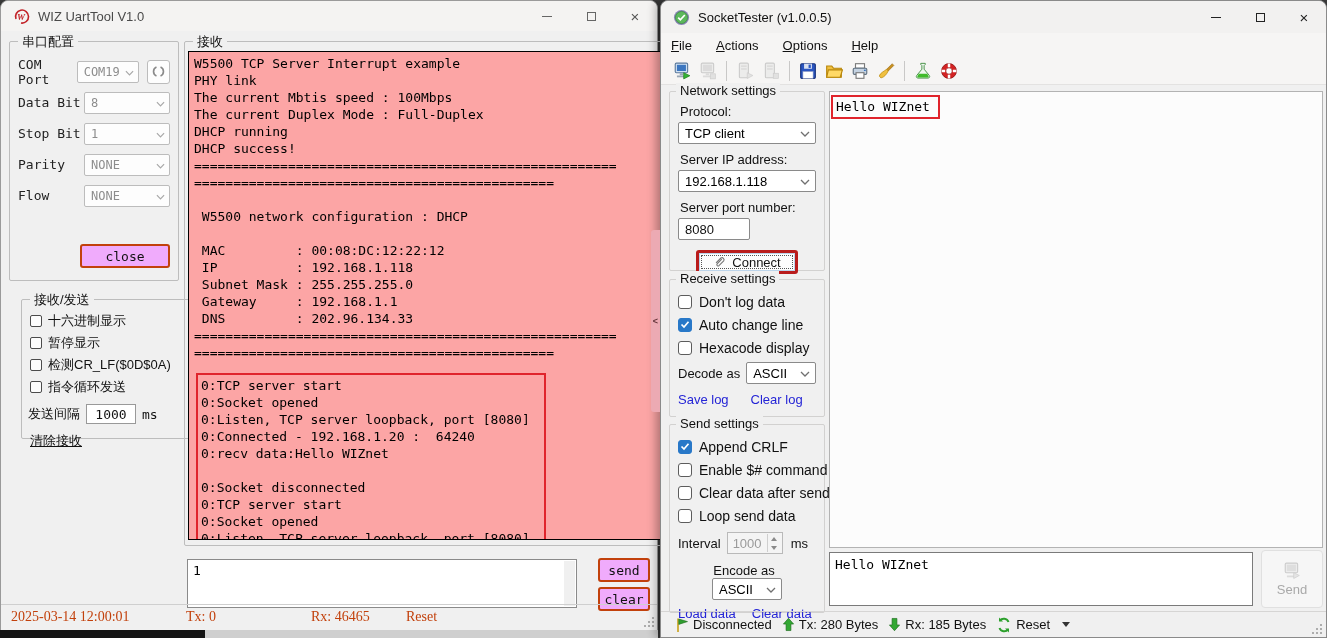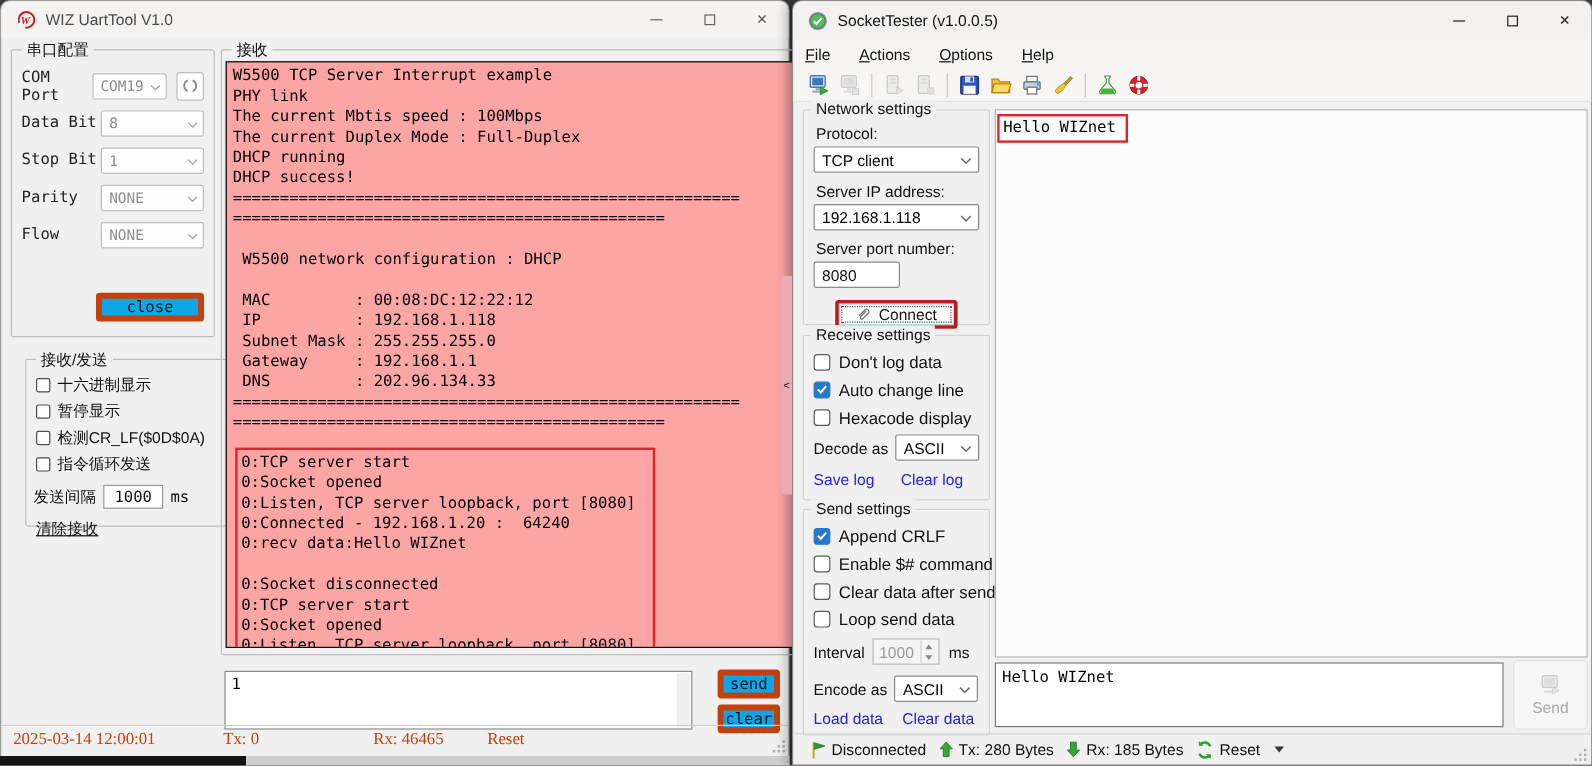--- a/index.html
+++ b/index.html
@@ -35,21 +35,21 @@
   
   #grp-serial { left:8px; top:40px; width:170px; height:240px; padding:14px 8px 0 8px; }
   .srow { display:flex; align-items:center; height:31px; }
   .srow .slabel { width:66px; font-size:13px; color:#222; }
   .sel { position:relative; height:22px; background:#fdfdfd; border:1px solid #bcbcbc; border-radius:2px;
          display:flex; align-items:center; padding:0 16px 0 6px; color:#8d8d8d; font-size:12px; flex:1; }
   .sel .chev { position:absolute; right:4px; top:8px; }
   .sel-com { flex:0 0 62px; }
   .btn-refresh { width:26px; height:24px; margin-left:8px; background:#fdfdfd; border:1px solid #bcbcbc;
                  border-radius:3px; display:flex; align-items:center; justify-content:center; }
-  .btn-plain { background:#0ea5e9; border:5px solid #c2410c; border-radius:3px;
+  .btn-plain { background:#f0abfc; border:2px solid #c2410c; border-radius:3px;
                display:flex; align-items:center; justify-content:center; color:#111; }
   #btn-close-serial { position:absolute; left:70px; top:202px; width:90px; height:24px; font-size:13px; }
 
   
   #grp-rxtx { left:20px; top:298px; width:170px; height:140px; padding:10px 6px 0 6px; }
   .crow { display:flex; align-items:center; height:22px; }
   .cbox { width:12px; height:12px; border:1.4px solid #4c4c4c; border-radius:2px; background:#fdfdfd;
           margin:0 6px 0 2px; flex:none; display:flex; align-items:center; justify-content:center; }
   .crow .clabel { font-size:13px; color:#111; white-space:nowrap; }
   .interval-row { display:flex; align-items:center; height:28px; margin-top:2px; }
@@ -536,21 +536,21 @@
             <span>
                 <i class="tri-up"></i>
               </span>
             <span>
                 <i class="tri-down"></i>
               </span>
           </span>
         </div>
         <span class="iunit">ms</span>
       </div>
-      <div class="decode-row" style="margin-top:8px;">
+      <div class="decode-row" style="margin-top:8px;flex-direction:column;">
         <span class="dlabel">Encode as</span>
         <div class="combo combo-sm">
           <span>ASCII</span>
           <svg class="chev" width="10" height="6" viewBox="0 0 10 6">
               <path d="M1 1 L5 5 L9 1" fill="none" stroke="#707070" stroke-width="1.3"></path>
             </svg>
         </div>
       </div>
       <div class="linkrow" style="margin-top:6px;">
         <span class="link" style="margin-right:16px;">Load data</span>

